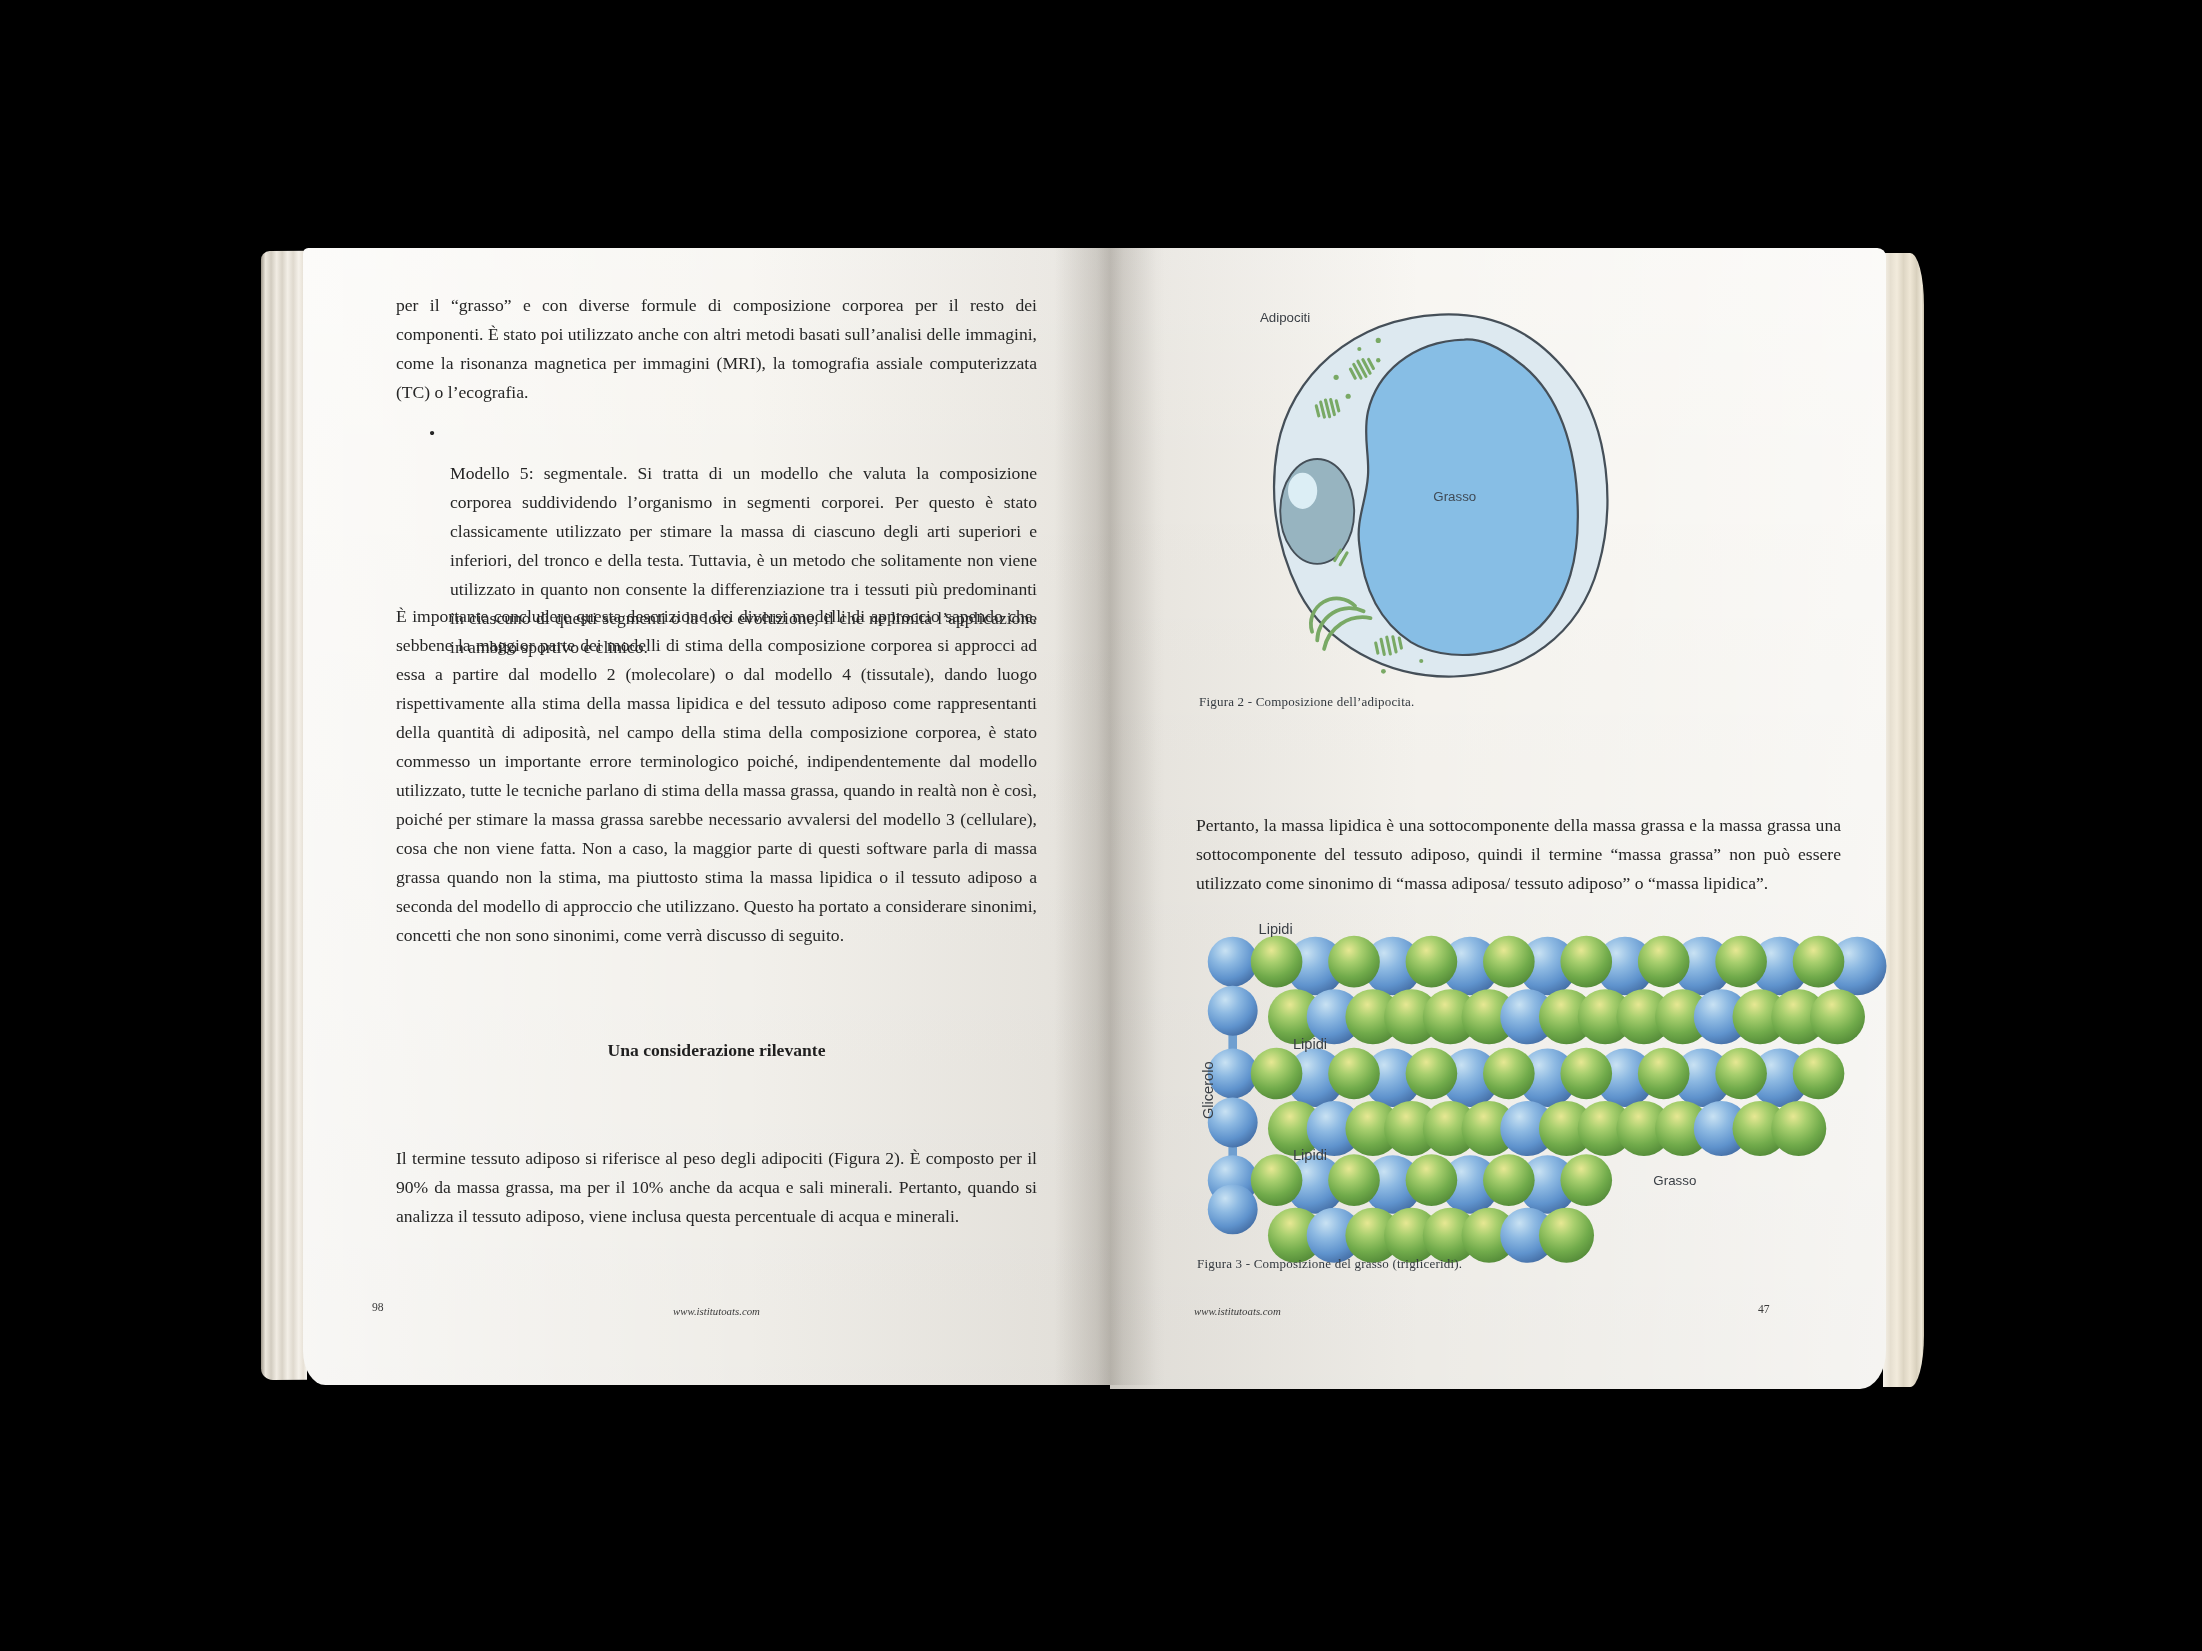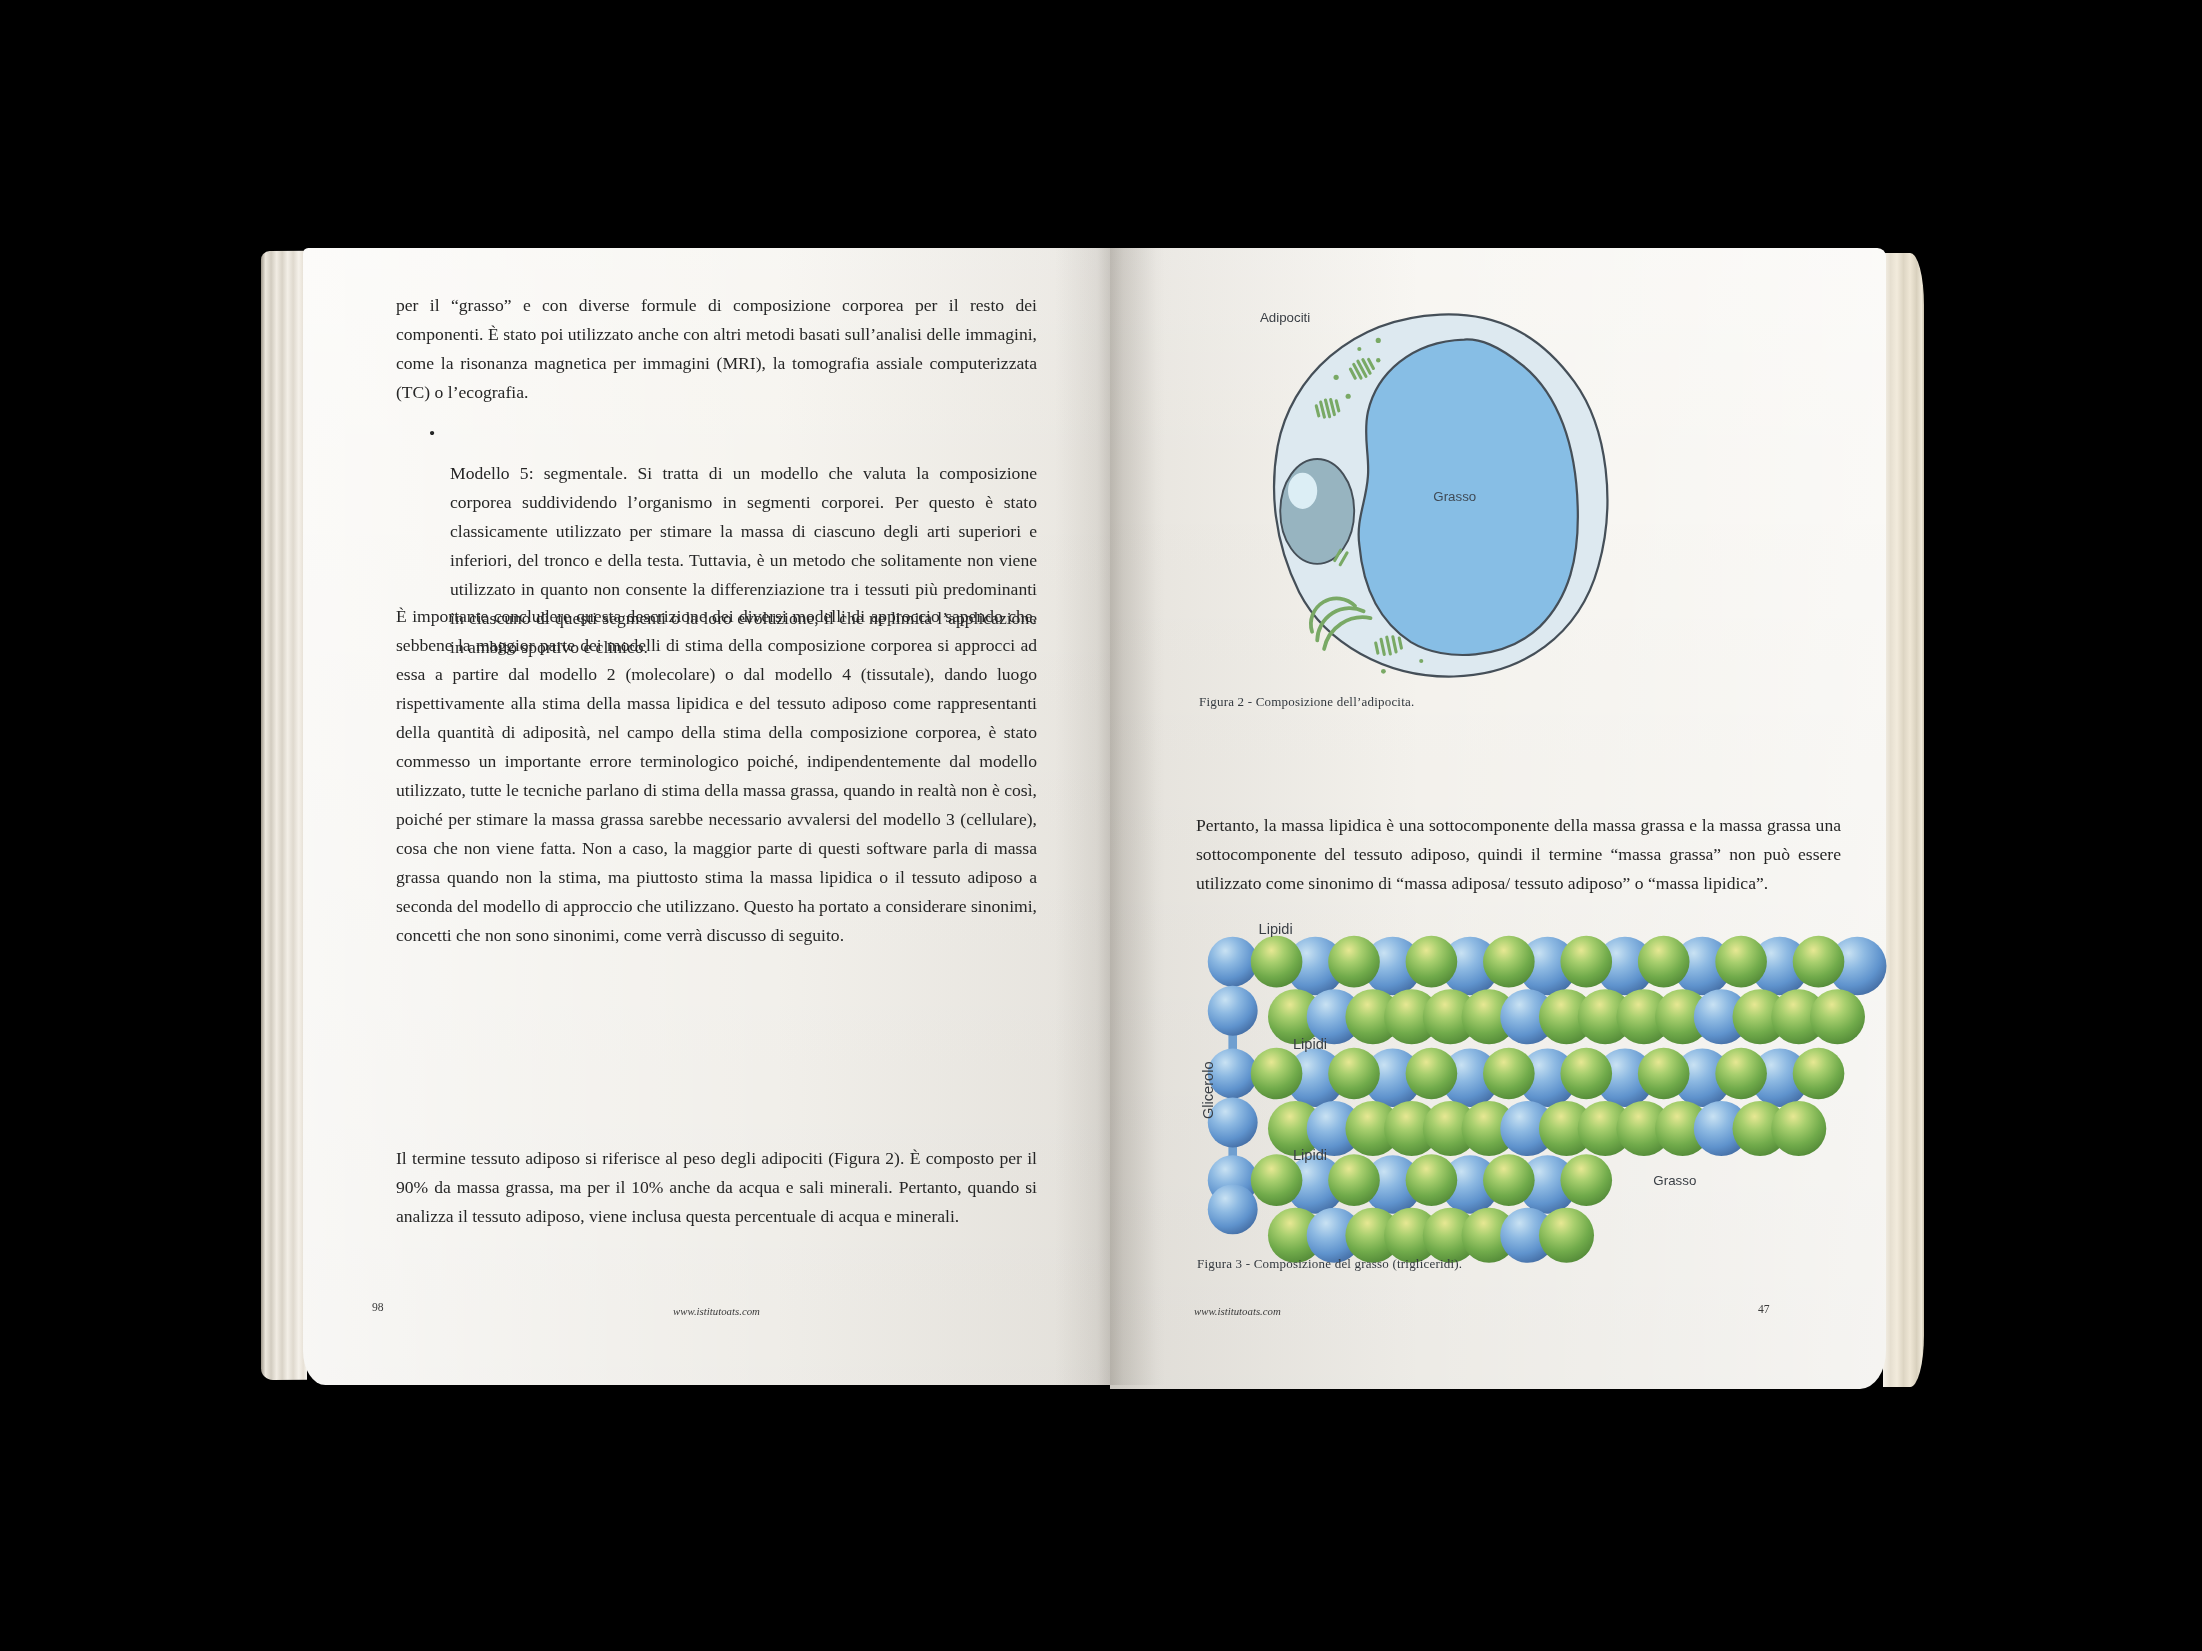--- a/index.html
+++ b/index.html
@@ -25,21 +25,21 @@
     transform:skewY(0.3deg);
   }
 
   .page{
     position:absolute;background-color:#f6f4ef;color:#262626;
   }
   .page-left{
     left:303px;top:248px;width:807px;height:1137px;
     background-image:linear-gradient(to right, rgba(255,255,255,0.55) 0%, rgba(255,255,255,0) 55%, rgba(120,110,95,0.10) 93%, rgba(90,80,65,0.22) 100%),
                      linear-gradient(to bottom, rgba(255,255,255,0.25) 0%, rgba(0,0,0,0) 20%, rgba(0,0,0,0.03) 100%);
-    border-top-left-radius:5.2px;border-bottom-left-radius:22.4px 34px;padding-left:48px;
+    border-top-left-radius:5.2px;border-bottom-left-radius:22.4px 34px;
   }
   .page-right{
     left:1110px;top:248px;width:776px;height:1141px;
     background-image:linear-gradient(to left, rgba(255,255,255,0.45) 0%, rgba(255,255,255,0) 60%, rgba(120,110,95,0.10) 94%, rgba(90,80,65,0.22) 100%),
                      linear-gradient(to bottom, rgba(255,255,255,0.25) 0%, rgba(0,0,0,0) 20%, rgba(0,0,0,0.04) 100%);
     border-top-right-radius:8.6px;border-bottom-right-radius:26px 38px;
   }
   .spine-shadow{
     position:absolute;left:1055px;top:248px;width:110px;height:1137px;
     background:linear-gradient(to right, rgba(0,0,0,0) 0%, rgba(55,48,38,0.08) 38%, rgba(55,48,38,0.16) 50%, rgba(55,48,38,0.08) 62%, rgba(0,0,0,0) 100%);
@@ -81,20 +81,21 @@
   <div class="edge-stack edge-right"></div>
 
   <div class="page page-left">
     <div class="body-text col-left" style="top:43px;">per il “grasso” e con diverse formule di composizione corporea per il resto dei componenti. È stato poi utilizzato anche con altri metodi basati sull’analisi delle immagini, come la risonanza magnetica per immagini (MRI), la tomografia assiale computerizzata (TC) o l’ecografia.</div>
 
     <div class="bullet-dot" style="top:171px;">•</div>
     <div class="bullet-item" style="top:171px;">Modello 5: segmentale. Si tratta di un modello che valuta la composizione corporea suddividendo l’organismo in segmenti corporei. Per questo è stato classicamente utilizzato per stimare la massa di ciascuno degli arti superiori e inferiori, del tronco e della testa. Tuttavia, è un metodo che solitamente non viene utilizzato in quanto non consente la differenziazione tra i tessuti più predominanti in ciascuno di questi segmenti o la loro evoluzione, il che ne limita l’applicazione in ambito sportivo e clinico.</div>
 
     <div class="body-text col-left" style="top:354px;">È importante concludere questa descrizione dei diversi modelli di approccio sapendo che, sebbene la maggior parte dei modelli di stima della composizione corporea si approcci ad essa a partire dal modello 2 (molecolare) o dal modello 4 (tissutale), dando luogo rispettivamente alla stima della massa lipidica e del tessuto adiposo come rappresentanti della quantità di adiposità, nel campo della stima della composizione corporea, è stato commesso un importante errore terminologico poiché, indipendentemente dal modello utilizzato, tutte le tecniche parlano di stima della massa grassa, quando in realtà non è così, poiché per stimare la massa grassa sarebbe necessario avvalersi del modello 3 (cellulare), cosa che non viene fatta. Non a caso, la maggior parte di questi software parla di massa grassa quando non la stima, ma piuttosto stima la massa lipidica o il tessuto adiposo a seconda del modello di approccio che utilizzano. Questo ha portato a considerare sinonimi, concetti che non sono sinonimi, come verrà discusso di seguito.</div>
 
+    <div class="section-heading" style="top:788px;">Una considerazione rilevante</div>
 
     <div class="body-text col-left" style="top:896px;">Il termine tessuto adiposo si riferisce al peso degli adipociti (Figura 2). È composto per il 90% da massa grassa, ma per il 10% anche da acqua e sali minerali. Pertanto, quando si analizza il tessuto adiposo, viene inclusa questa percentuale di acqua e minerali.</div>
 
     <div class="page-num" style="left:69px;top:1053px;">98</div>
     <div class="footer-url" style="left:93px;top:1057px;width:641px;text-align:center;">www.istitutoats.com</div>
   </div>
 
   <div class="page page-right">
 
     <div class="sans-label" style="left:150px;top:62px;font-size:13.3px;">Adipociti</div>

